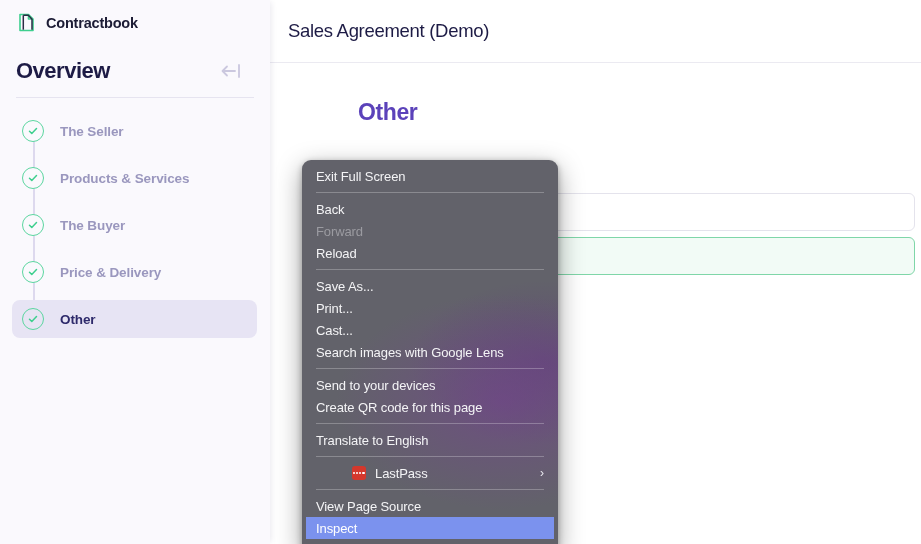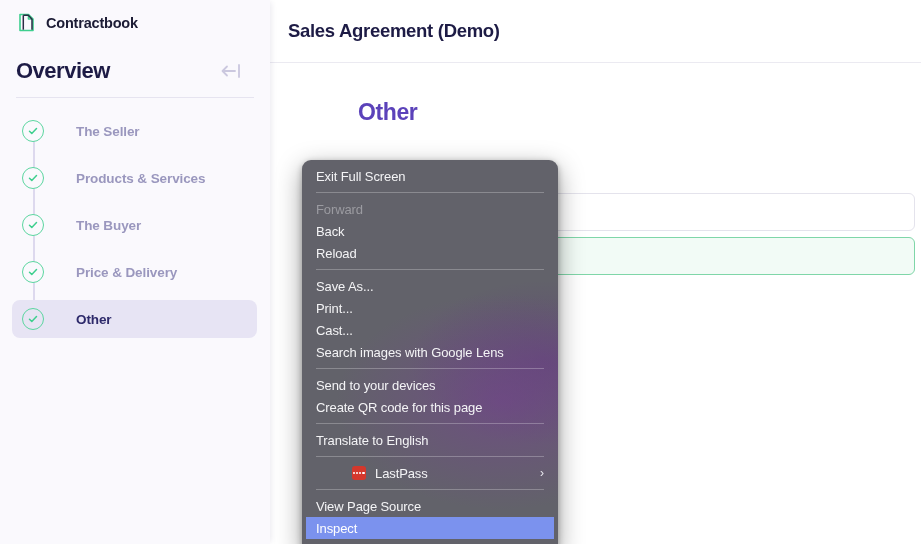--- a/index.html
+++ b/index.html
@@ -48,21 +48,21 @@
 
   .nav { position: relative; padding-top: 10px; }
   .nav-line {
     position: absolute;
     left: 33px; top: 40px; width: 1.5px;
     height: 195px;
     background: #ddd9ee;
   }
   .nav-item {
     position: relative;
-    display: flex; align-items: center; gap: 32px;
+    display: flex; align-items: center; gap: 16px;
     height: 38px;
     margin: 4px 0 4px 12px;
     padding-left: 10px;
     width: 245px;
     border-radius: 8px;
     z-index: 1;
   }
   .nav-item + .nav-item { margin-top: 9px; }
   .nav-item.active { background: #e7e4f4; }
   .check {
@@ -79,21 +79,21 @@
   }
   .nav-item.active .nav-label { color: #2e2a6b; }
 
   
   .main {
     position: absolute; left: 270px; top: 0;
     width: 651px; height: 544px;
     background: #ffffff;
   }
   .doc-title {
-    font-size: 18.5px; font-weight: 700; letter-spacing: -0.3px;
+    font-size: 18.5px; font-weight: 400; letter-spacing: -0.3px;
     color: #1d1b45;
     padding: 20px 0 0 18px;
   }
   .title-rule {
     margin-top: 20px;
     height: 1px; background: #ebeaf1;
   }
   .section-heading {
     font-size: 23px; font-weight: 700; letter-spacing: -0.4px;
     color: #5b42ba;
@@ -260,22 +260,22 @@
       <div class="option selected"></div>
     </div>
   </div>
 
   <div class="ctx-menu">
     <div class="ctx-inner">
 
       <div class="ctx-item">Exit Full Screen</div>
       <div class="ctx-sep"></div>
 
+      <div class="ctx-item">Back</div>
       <div class="ctx-item disabled">Forward</div>
-      <div class="ctx-item">Back</div>
       <div class="ctx-item">Reload</div>
       <div class="ctx-sep"></div>
 
       <div class="ctx-item">Save As...</div>
       <div class="ctx-item">Print...</div>
       <div class="ctx-item">Cast...</div>
       <div class="ctx-item">Search images with Google Lens</div>
       <div class="ctx-sep"></div>
 
       <div class="ctx-item">Send to your devices</div>

